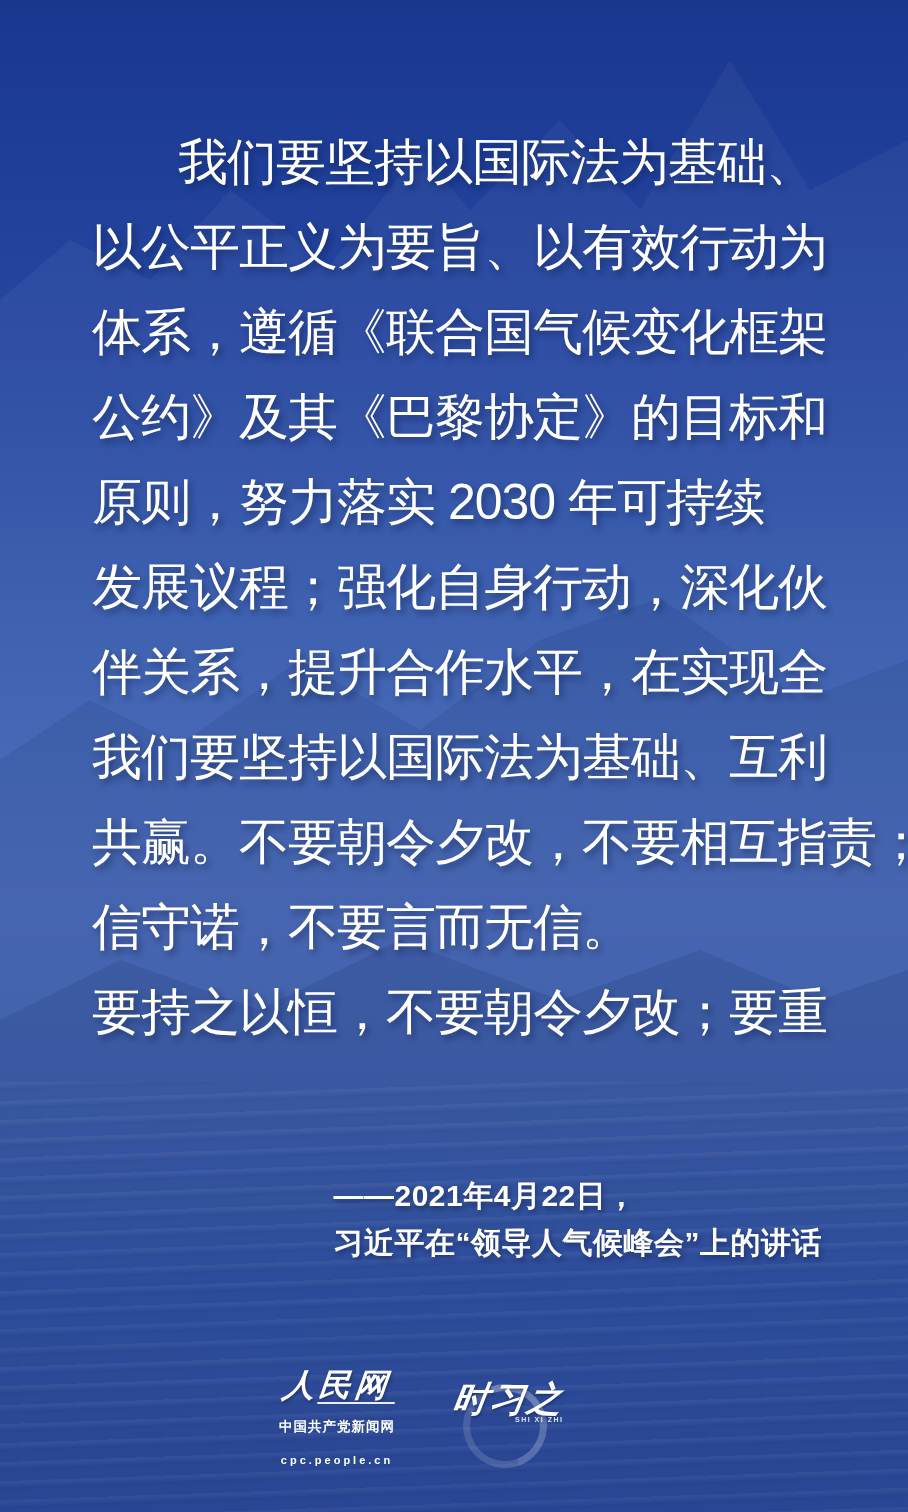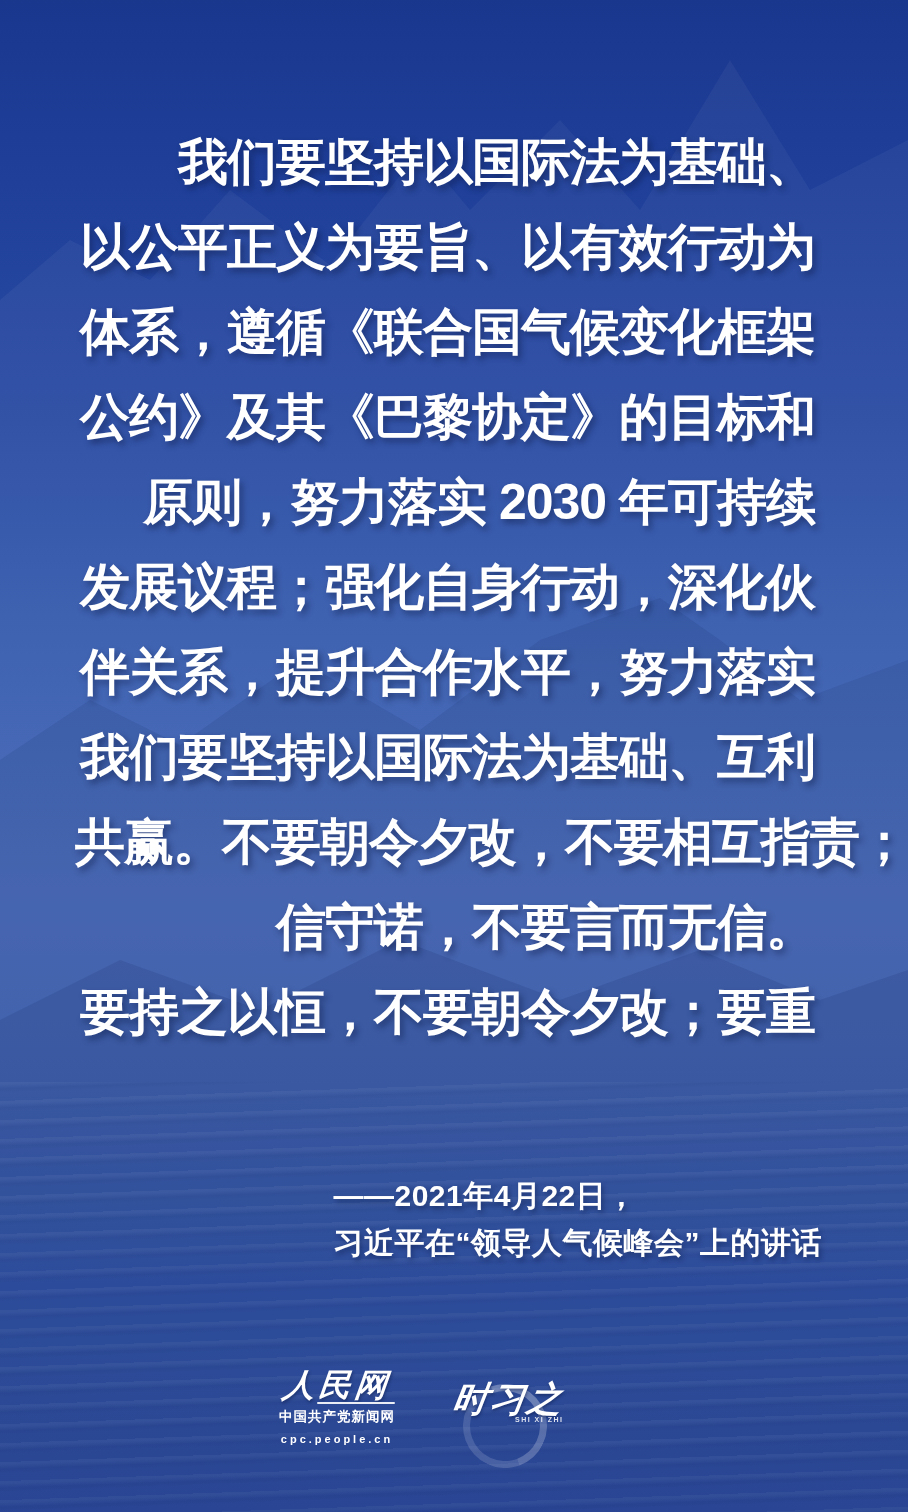--- a/index.html
+++ b/index.html
@@ -16,22 +16,22 @@
   .ripples{
     position:absolute;left:0;right:0;bottom:0;height:430px;
     background:
       repeating-linear-gradient(178deg,
         rgba(255,255,255,0.055) 0px, rgba(255,255,255,0.055) 2px,
         rgba(5,15,60,0.05) 7px, rgba(255,255,255,0) 11px,
         rgba(255,255,255,0) 19px);
     opacity:.8;pointer-events:none;
   }
   .quote{
-    position:absolute;left:75px;top:120px;width:740px;
-    color:#ffffff;font-weight:bold;text-align:right;
+    position:absolute;left:92px;top:120px;width:740px;
+    color:#ffffff;font-weight:normal;
   }
   .quote .line{
     height:85px;line-height:85px;font-size:50px;
     letter-spacing:-1px;white-space:nowrap;
     text-shadow:3px 4px 6px rgba(8,20,60,0.45);
   }
   .quote .line.indent{text-indent:86px;}
   .attribution{
     position:absolute;right:86px;top:1172px;
     text-align:left;color:#ffffff;font-weight:600;
@@ -50,25 +50,25 @@
     letter-spacing:4px;line-height:34px;display:inline-block;
     transform:skewX(-6deg);
     text-shadow:1px 2px 3px rgba(8,20,60,0.4);
   }
   .people-underline{
     width:78px;height:2px;background:#ffffff;opacity:.9;
     margin:0 auto 0 38px;border-radius:1px;
   }
   .people-subtitle{
     font-size:13.5px;font-weight:bold;letter-spacing:1px;
-    margin-top:4px;white-space:nowrap;
+    margin-top:14px;white-space:nowrap;
   }
   .people-url{
     font-size:11px;font-weight:bold;letter-spacing:3px;
-    margin-top:7px;white-space:nowrap;
+    margin-top:18px;white-space:nowrap;
   }
   .shixizhi-logo{position:relative;width:120px;height:104px;}
   .swirl{
     position:absolute;left:10px;top:16px;width:70px;height:70px;
     border-radius:50%;
     border:7px solid rgba(255,255,255,0.14);
     border-top-color:rgba(255,255,255,0.30);
     border-right-color:rgba(255,255,255,0.22);
     transform:rotate(25deg);
   }
@@ -96,21 +96,21 @@
   </svg>
   <div class="ripples"></div>
 
   <div class="quote">
     <div class="line indent">我们要坚持以国际法为基础、</div>
     <div class="line">以公平正义为要旨、以有效行动为</div>
     <div class="line">体系，遵循《联合国气候变化框架</div>
     <div class="line">公约》及其《巴黎协定》的目标和</div>
     <div class="line">原则，努力落实 2030 年可持续</div>
     <div class="line">发展议程；强化自身行动，深化伙</div>
-    <div class="line">伴关系，提升合作水平，努力落实</div>
+    <div class="line">伴关系，提升合作水平，在实现全</div>
     <div class="line">我们要坚持以国际法为基础、互利</div>
     <div class="line">共赢。不要朝令夕改，不要相互指责；</div>
     <div class="line">信守诺，不要言而无信。</div>
     <div class="line">要持之以恒，不要朝令夕改；要重</div>
   </div>
 
   <div class="attribution">
     <div>——2021年4月22日，</div>
     <div>习近平在“领导人气候峰会”上的讲话</div>
   </div>

